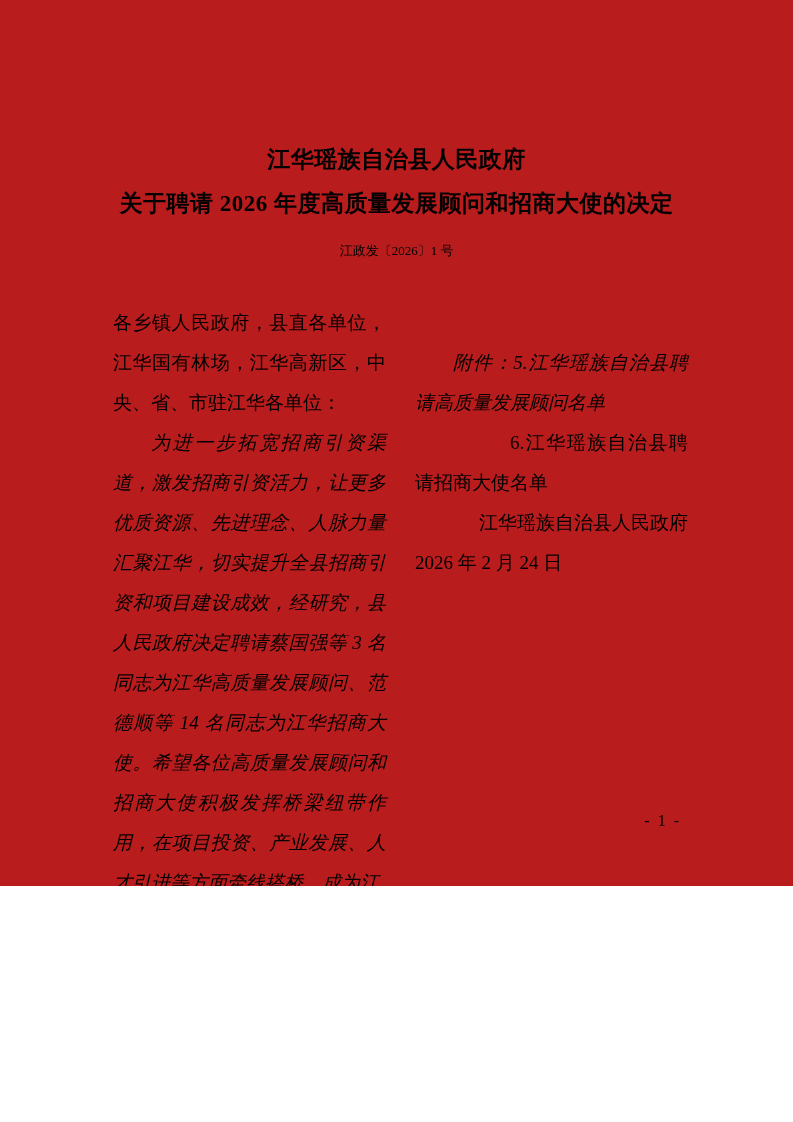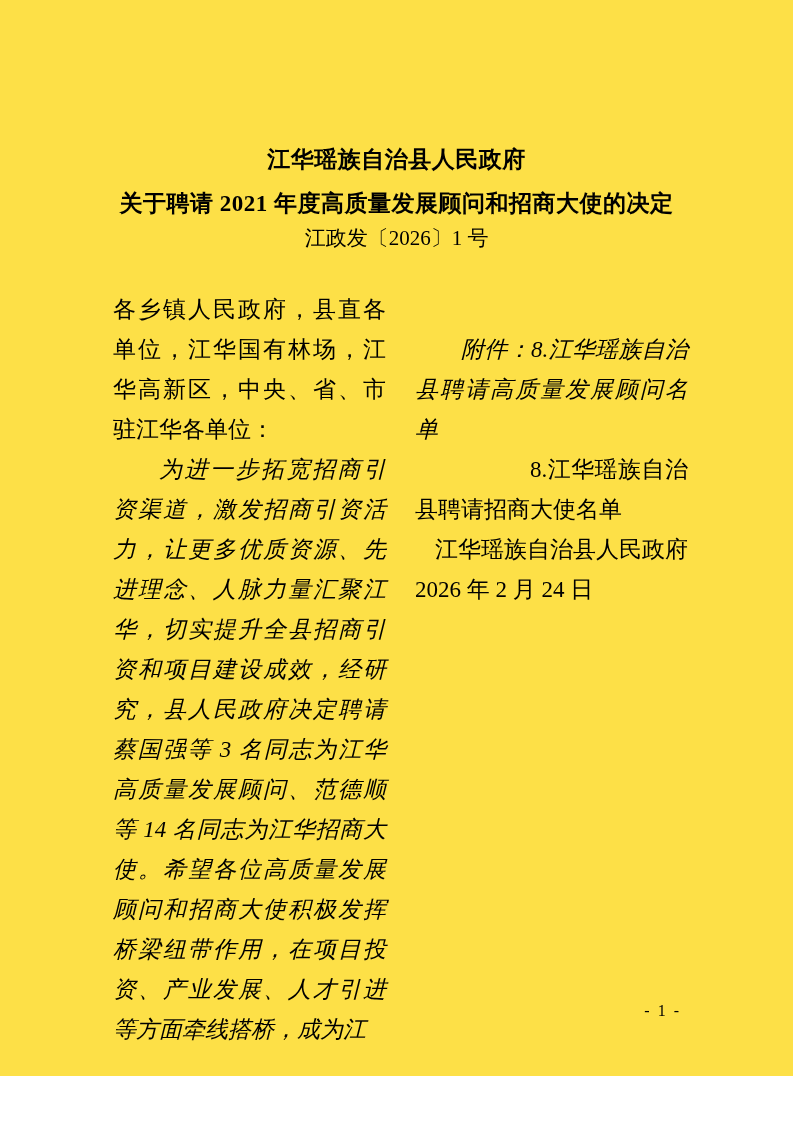--- a/index.html
+++ b/index.html
@@ -4,51 +4,52 @@
 <style>
   * { margin: 0; padding: 0; box-sizing: border-box; }
   html, body { background: #ffffff; }
   body {
     font-family: "Liberation Serif", "DejaVu Serif", serif;
     color: #000000;
   }
   .page {
     position: relative;
     width: 793px;
-    height: 1076px;
+    height: 886px;
     margin: 0 auto;
-    background: #fde047;
+    background: #b91c1c;
     overflow: hidden;
   }
   .doc-header {
     padding-top: 138px;
     text-align: center;
   }
   .doc-title {
     font-size: 23px;
     font-weight: bold;
     line-height: 44px;
     white-space: nowrap;
     letter-spacing: 0.5px;
   }
   .doc-number {
-    font-size: 21px;
+    margin-top: 13px;
+    font-size: 13px;
     line-height: 24px;
     text-align: center;
   }
   .doc-body {
     display: flex;
     justify-content: space-between;
     padding-left: 113px;
     padding-right: 105px;
     margin-top: 40px;
   }
   .col {
     width: 273px;
-    font-size: 23px;
+    font-size: 19px;
     line-height: 40px;
     text-align: justify;
     word-break: break-all;
   }
   .col p { margin: 0; }
   p.indent { text-indent: 2em; font-style: italic; }
   p.indent-5 { text-indent: 5em; }
   p.attachment-first { margin-top: 40px !important; }
   p.signature {
     text-align: right;
@@ -67,34 +68,34 @@
     letter-spacing: 2px;
   }
 </style>
 </head>
 <body>
 
 <div class="page">
 
   <header class="doc-header">
     <div class="doc-title">江华瑶族自治县人民政府</div>
-    <div class="doc-title">关于聘请 2021 年度高质量发展顾问和招商大使的决定</div>
+    <div class="doc-title">关于聘请 2026 年度高质量发展顾问和招商大使的决定</div>
     <div class="doc-number">江政发〔2026〕1 号</div>
   </header>
 
   <main class="doc-body">
 
     <div class="col">
       <p>各乡镇人民政府，县直各单位，江华国有林场，江华高新区，中央、省、市驻江华各单位：</p>
       <p class="indent">为进一步拓宽招商引资渠道，激发招商引资活力，让更多优质资源、先进理念、人脉力量汇聚江华，切实提升全县招商引资和项目建设成效，经研究，县人民政府决定聘请蔡国强等 3 名同志为江华高质量发展顾问、范德顺等 14 名同志为江华招商大使。希望各位高质量发展顾问和招商大使积极发挥桥梁纽带作用，在项目投资、产业发展、人才引进等方面牵线搭桥，成为江</p>
     </div>
 
     <div class="col">
-      <p class="indent attachment-first">附件：8.江华瑶族自治县聘请高质量发展顾问名单</p>
-      <p class="indent-5">8.江华瑶族自治县聘请招商大使名单</p>
+      <p class="indent attachment-first">附件：5.江华瑶族自治县聘请高质量发展顾问名单</p>
+      <p class="indent-5">6.江华瑶族自治县聘请招商大使名单</p>
       <p class="signature">江华瑶族自治县人民政府</p>
       <p class="signature-date">2026 年 2 月 24 日</p>
     </div>
 
   </main>
 
   <footer class="doc-footer">
     <span>- 1 -</span>
   </footer>
 

